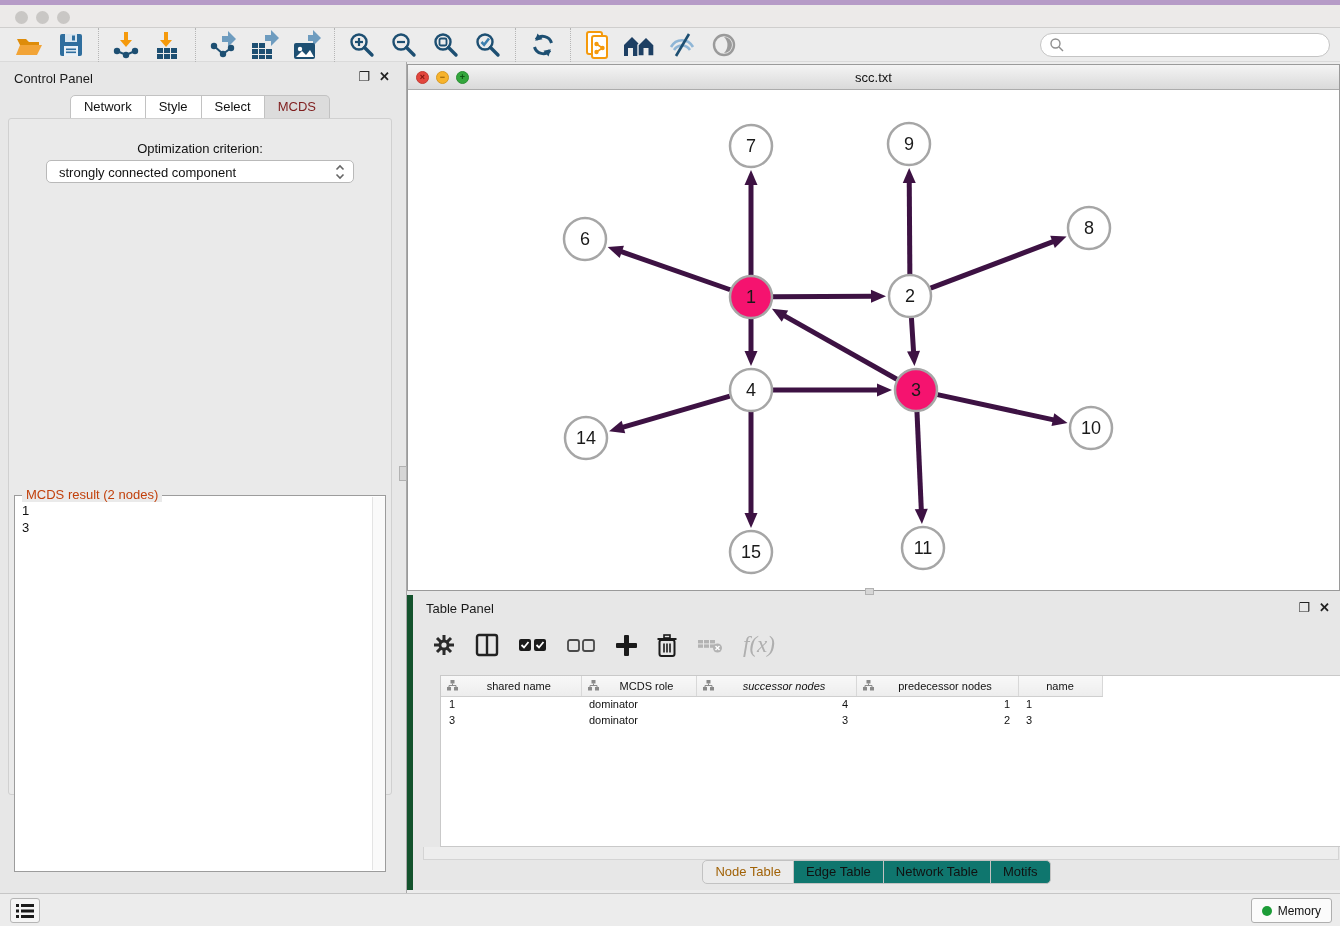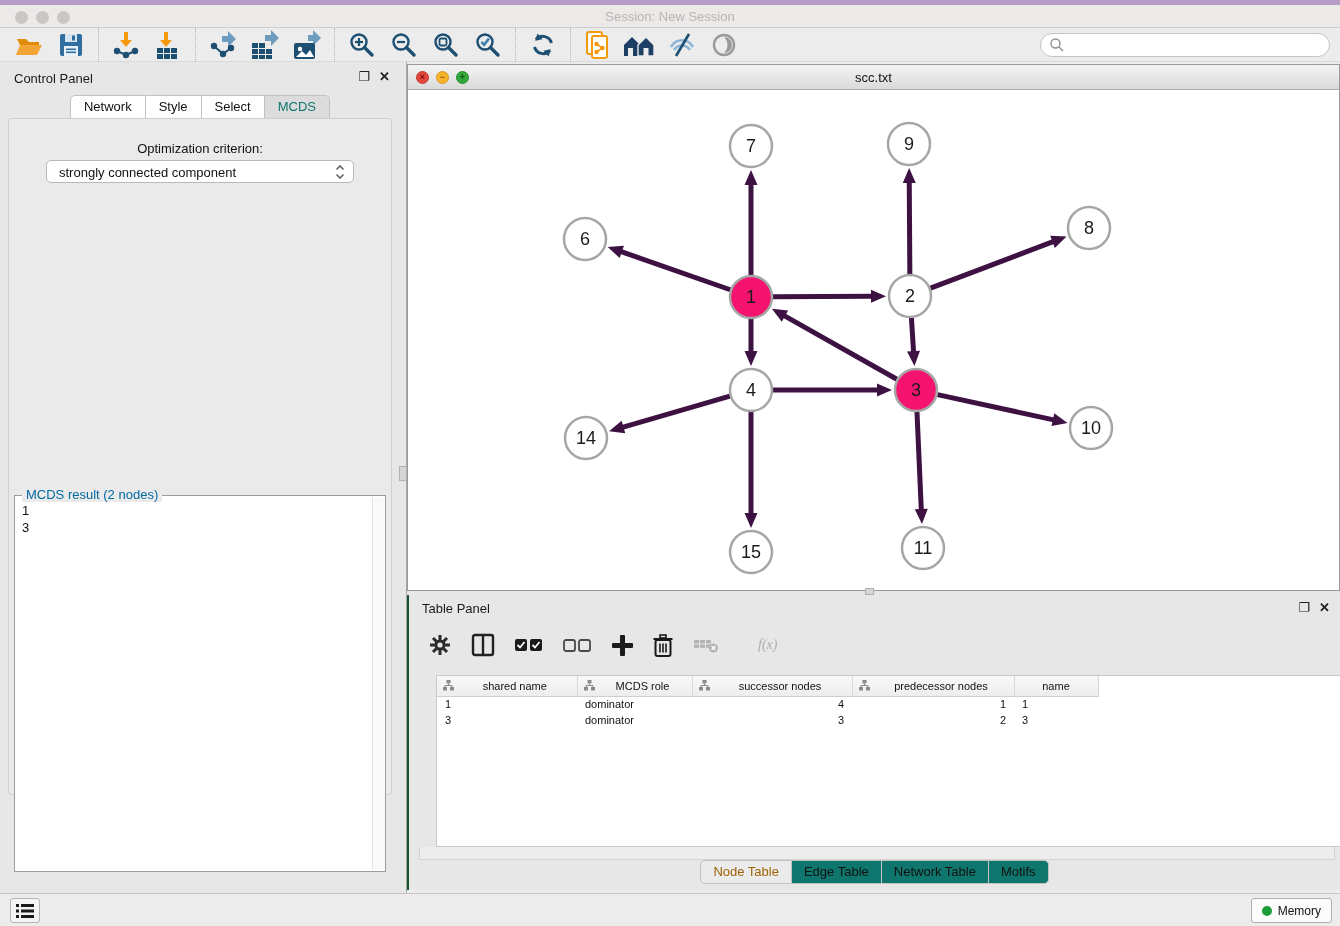--- a/index.html
+++ b/index.html
@@ -22,29 +22,29 @@
   
   .control-panel { position:absolute; left:0; top:62px; width:400px; height:831px; background:#E7E7E7; }
   .cp-header { position:relative; height:32px; }
   .cp-title { position:absolute; left:14px; top:9px; font-size:13px; color:#1A1A1A; }
   .panel-icons { position:absolute; right:10px; top:8px; display:flex; gap:9px; font-size:13px; color:#222; }
   .panel-icons span { cursor:default; line-height:14px; }
   .cp-tabs { position:absolute; top:33px; left:0; width:100%; display:flex; justify-content:center; }
   .cp-tab { font-size:13px; padding:3px 13px 18px 13px; background:#fff; border:1px solid #C2C2C2; border-left-width:0; color:#111; }
   .cp-tab:first-child { border-left-width:1px; border-radius:5px 0 0 5px; }
   .cp-tab:last-child { border-radius:0 5px 5px 0; }
-  .cp-tab.active { background:#DCDCDC; color:#0f766e; }
+  .cp-tab.active { background:#DCDCDC; color:#7f1d1d; }
   .cp-body { position:absolute; left:8px; top:56px; width:384px; height:677px; background:#EAEAEA; border:1px solid #D0D0D0; border-radius:3px; }
   .opt-label { position:absolute; top:22px; width:100%; text-align:center; font-size:13px; color:#111; }
   .opt-select { position:absolute; left:37px; top:41px; width:308px; height:23px; background:#fff; border:1px solid #B9B9B9; border-radius:5px; display:flex; align-items:center; font-size:13px; color:#111; padding:1px 8px 0 12px; }
   .opt-select .sel-text { flex:1; }
   .cp-buttons { position:absolute; top:74px; width:100%; display:flex; justify-content:center; gap:14px; }
   .cp-btn { height:23px; background:#fff; border:1px solid #B9B9B9; border-radius:5px; font-size:13px; color:#111; padding:0 17px; display:flex; align-items:center; }
   .result-group { position:absolute; left:5px; top:376px; width:372px; height:377px; border:1px solid #9C9C9C; background:#fff; }
-  .result-title { position:absolute; top:-9px; left:7px; background:#EAEAEA; padding:0 4px; font-size:13px; color:#0369a1; }
+  .result-title { position:absolute; top:-9px; left:7px; background:#EAEAEA; padding:0 4px; font-size:13px; color:#c2410c; }
   .result-lines { position:absolute; left:0; top:4px; right:14px; bottom:0; font-size:13px; color:#111; padding:2px 7px; line-height:17px; white-space:pre; overflow:hidden; }
   .result-scroll { position:absolute; right:0; top:1px; bottom:1px; width:13px; background:#FAFAFA; border-left:1px solid #E4E4E4; }
 
   
   .v-divider { position:absolute; left:400px; top:62px; width:7px; height:831px; background:#E7E7E7; border-right:1px solid #A9A9A9; }
   .v-grip { position:absolute; left:-1px; top:404px; width:8px; height:15px; background:#D6D6D6; border:1px solid #B2B2B2; }
 
   
   .net-window { position:absolute; left:407px; top:64px; width:933px; height:527px; border:1px solid #9A9A9A; background:#fff; }
   .net-titlebar { position:relative; height:25px; background:linear-gradient(#F4F4F4,#DADADA); border-bottom:1px solid #ACACAC; }
@@ -52,25 +52,25 @@
   .tl { width:13px; height:13px; border-radius:50%; font-size:9px; font-weight:bold; display:flex; align-items:center; justify-content:center; line-height:1; }
   .tl.red { background:#E2463D; border:1px solid #C33B33; color:#7E120D; }
   .tl.yellow { background:#F7B32B; border:1px solid #D89A22; color:#8F5D05; }
   .tl.green { background:#33A63C; border:1px solid #2A8F33; color:#0E5713; }
   .net-title { position:absolute; top:5px; width:100%; text-align:center; font-size:13px; color:#111; }
   .net-canvas { position:absolute; left:0; top:25px; width:931px; height:500px; background:#fff; }
   .h-splitter { position:absolute; left:407px; top:591px; width:933px; height:4px; background:#E7E7E7; }
   .h-grip { position:absolute; left:458px; top:-3px; width:9px; height:7px; background:#D6D6D6; border:1px solid #B2B2B2; }
 
   
-  .table-panel { position:absolute; left:407px; top:595px; width:933px; height:295px; background:#E7E7E7; border-left:2px solid #14532d; }
+  .table-panel { position:absolute; left:407px; top:595px; width:933px; height:295px; background:#E7E7E7; border-left:6px solid #14532d; }
   .tp-title { position:absolute; left:13px; top:6px; font-size:13px; color:#1A1A1A; }
   .tp-toolbar { position:absolute; left:20px; top:33px; height:34px; display:flex; align-items:center; gap:20px; }
   .tp-tool { display:flex; align-items:center; justify-content:center; height:30px; }
-  .fx-label { font-family:"Liberation Serif", serif; font-style:italic; font-size:14px; color:#AFAFAF;margin-left:19px; }
+  .fx-label { font-family:"Liberation Serif", serif; font-style:italic; font-size:23px; color:#AFAFAF; }
   .tp-tablewrap { position:absolute; left:27px; top:80px; width:916px; height:172px; background:#fff; border:1px solid #C9C9C9; overflow:hidden; }
   table.node-table { border-collapse:collapse; font-size:11px; color:#111; }
   table.node-table th { height:20px; font-weight:normal; background:linear-gradient(#F8F8F8,#EDEDED); border-right:1px solid #D8D8D8; border-bottom:1px solid #CFCFCF; text-align:center; }
   table.node-table th .th-inner { display:flex; align-items:center; gap:5px; padding:0 6px; justify-content:flex-start; }
   table.node-table th .th-label { flex:1; text-align:center; }
   table.node-table td { height:16px; padding:0 8px; }
   .tp-scrollstrip { position:absolute; left:10px; top:252px; width:916px; height:13px; background:#EDEDED; border:1px solid #D4D4D4; border-top:none; }
   .tp-tabs { position:absolute; bottom:6px; width:100%; display:flex; justify-content:center; }
   .tp-tab { font-size:13px; padding:3px 12px 4px 12px; background:#0f766e; border:1px solid #C2C2C2; border-left-width:0; color:#111; }
   .tp-tab:first-child { border-left-width:1px; border-radius:5px 0 0 5px; }
@@ -87,21 +87,20 @@
 <body>
 
 <div class="top-strip"></div>
 
 <div class="titlebar">
   <div class="traffic-main">
     <div class="dot"></div>
     <div class="dot"></div>
     <div class="dot"></div>
   </div>
-  <div class="main-title">Session: New Session</div>
 </div>
 
 <div class="toolbar">
   <div class="tb-btn">
     <svg width="30" height="26">
         <path d="M3 7 h9 l3 3 h10 v3 H6 Z" fill="#DE8C09"></path>
         <path d="M6 13 h22 l-5 10 H2 Z" fill="#F2A437"></path>
       </svg>
   </div>
   <div class="tb-btn">
@@ -448,21 +447,21 @@
               <div class="th-inner">
                 <svg width="11" height="11">
                   <rect x="3.5" y="0" width="4" height="3.5" fill="#8A8A8A"></rect>
                   <rect x="0" y="7" width="4" height="3.5" fill="#8A8A8A"></rect>
                   <rect x="7" y="7" width="4" height="3.5" fill="#8A8A8A"></rect>
                   <path d="M5.5 3.5 V5.5 M2 7 V5.5 H9 V7" stroke="#8A8A8A" stroke-width="1" fill="none"></path>
                 </svg>
                 <span class="th-label">MCDS role</span>
               </div>
             </th>
-            <th style="width: 160px;">
+            <th style="width: 160px; font-style: italic;">
               <div class="th-inner">
                 <svg width="11" height="11">
                   <rect x="3.5" y="0" width="4" height="3.5" fill="#8A8A8A"></rect>
                   <rect x="0" y="7" width="4" height="3.5" fill="#8A8A8A"></rect>
                   <rect x="7" y="7" width="4" height="3.5" fill="#8A8A8A"></rect>
                   <path d="M5.5 3.5 V5.5 M2 7 V5.5 H9 V7" stroke="#8A8A8A" stroke-width="1" fill="none"></path>
                 </svg>
                 <span class="th-label">successor nodes</span>
               </div>
             </th>

